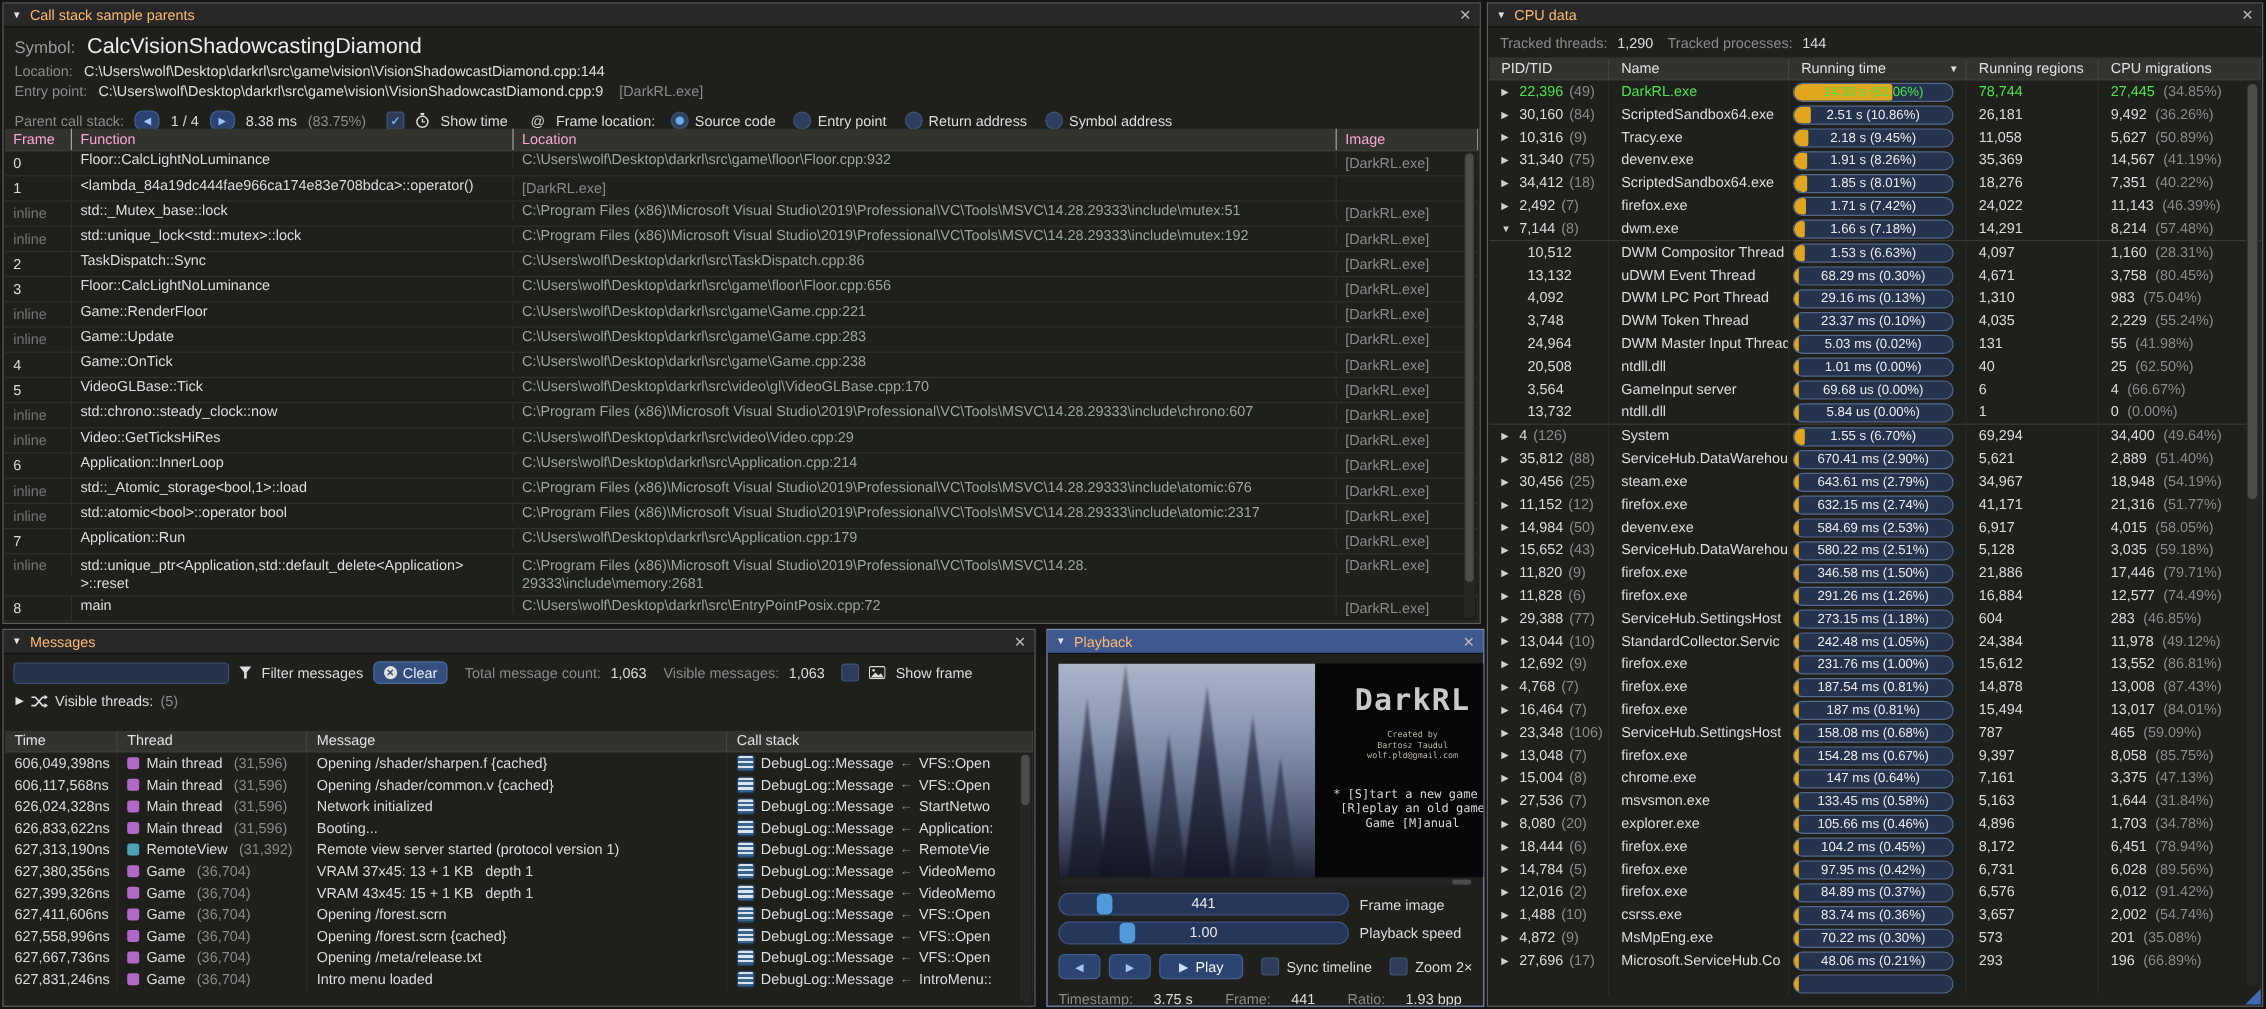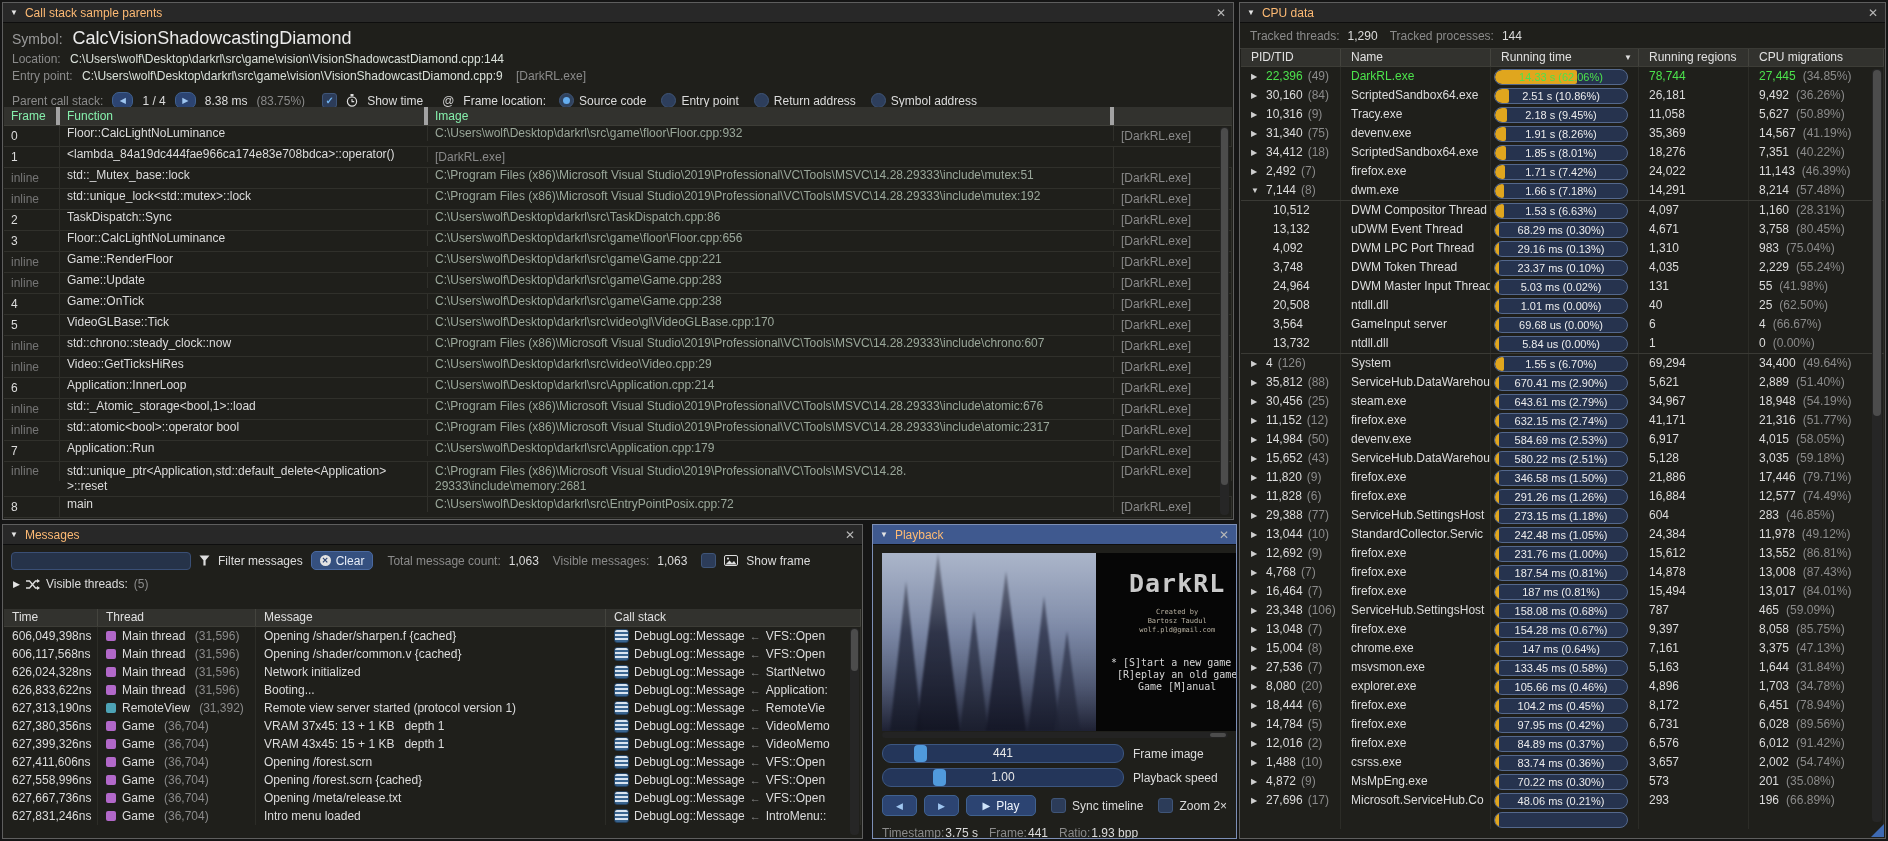--- a/index.html
+++ b/index.html
@@ -36,21 +36,21 @@
   .radio{width:13px;height:13px;border-radius:50%;background:#2d3e5c;border:1px solid #3f5578;flex:none;
          display:inline-flex;align-items:center;justify-content:center}
   .radio.sel{background:#30435f}
   .radio.sel i{width:7px;height:7px;border-radius:50%;background:#65aef0;display:block}
   .radio-item{display:inline-flex;align-items:center;gap:5px}
   .icon-svg{flex:none;display:inline-block}
 
   .cstable{position:absolute;left:1px;right:1px;top:104px;bottom:1px;overflow:hidden}
   .cshead,.csr{display:grid;grid-template-columns:56px 368px 1fr 118px}
   .cshead{background:#32322e;border-bottom:1px solid #3d3d37;height:18px;line-height:18px}
-  .cshead div{padding-left:7px;border-right:4px solid #a3a3a3;color:#86efac}
+  .cshead div{padding-left:7px;border-right:1px solid #a3a3a3;color:#f9a8d4}
   .csr{border-bottom:1px solid #30302b;min-height:20px;align-items:start}
   .csr>div{padding-left:7px;border-right:1px solid #30302b;line-height:20px;white-space:nowrap;overflow:hidden}
   .csr .c2 div,.csr .c1 div{line-height:15px}
   .csr.tall>div{padding-top:2px;padding-bottom:2px;line-height:15px}
   .c2{color:#9aa79a}
   .c3{color:#8a8a8a}
   .vscroll{position:absolute;width:9px;background:#262626;border-radius:4px}
   .vthumb{position:absolute;left:1px;right:1px;background:#4c4c4c;border-radius:4px}
 
   
@@ -94,21 +94,21 @@
   .sl-row{display:flex;align-items:center;gap:9px;margin-bottom:5px}
   .slider{position:relative;height:17px;width:240px;background:#24365a;border:1px solid #3c5680;border-radius:9px}
   .handle{position:absolute;top:0;width:13px;height:100%;background:#509adc;border-radius:4px}
   .sval{position:absolute;inset:0;text-align:center;line-height:17px;color:#e8e8e8}
   .pb-controls{display:flex;align-items:center;gap:7px;margin:8px 0 0;white-space:nowrap}
   .pbtn{height:19px;min-width:25px;background:#2c4472;border:1px solid #40618f;border-radius:5px;
         color:#9fc6f0;display:inline-flex;align-items:center;justify-content:center;font-size:9px;padding:0 4px}
   .playbtn{min-width:60px;gap:6px;color:#eef4fc;font-size:12px}
   .playbtn .gl{color:#cfe4fa;font-size:10px}
   .cb-item{display:inline-flex;align-items:center;gap:6px}
-  .pb-status{display:flex;align-items:center;gap:1px;margin-top:10px;white-space:nowrap}
+  .pb-status{display:flex;align-items:center;gap:17px;margin-top:10px;white-space:nowrap}
 
   
   .cpu-meta{display:flex;align-items:center;gap:8px;padding:6px 10px 5px;border-bottom:1px solid #3a3a35}
   .cputable{position:absolute;left:1px;right:1px;top:46px;bottom:1px;overflow:hidden}
   .cpuhead,.cpu-row{display:grid;grid-template-columns:100px 150px 148px 110px 1fr}
   .cpuhead{background:#32322e;border-bottom:1px solid #3d3d37;height:17px;line-height:17px}
   .cpuhead div{padding-left:10px;border-right:1px solid #44443e;color:#e0e0e0;display:flex;align-items:center}
   .cpuhead .sorted{justify-content:space-between;padding-right:6px}
   .sort-tri{font-size:8px;color:#e0e0e0}
   .cpu-row{height:19px;line-height:19px}
@@ -188,20 +188,21 @@
         <span class="radio-item">
           <span class="radio"></span>
           <span>Symbol address</span>
         </span>
       </span>
   </div>
   <div class="cstable">
     <div class="cshead">
       <div>Frame</div>
       <div>Function</div>
+      <div>Location</div>
       <div>Image</div>
     </div>
     <div>
         <div class="csr">
           <div class="c0">0</div>
           <div class="c1">
             <div>Floor::CalcLightNoLuminance</div>
           </div>
           <div class="c2">
             <div>C:\Users\wolf\Desktop\darkrl\src\game\floor\Floor.cpp:932</div>

